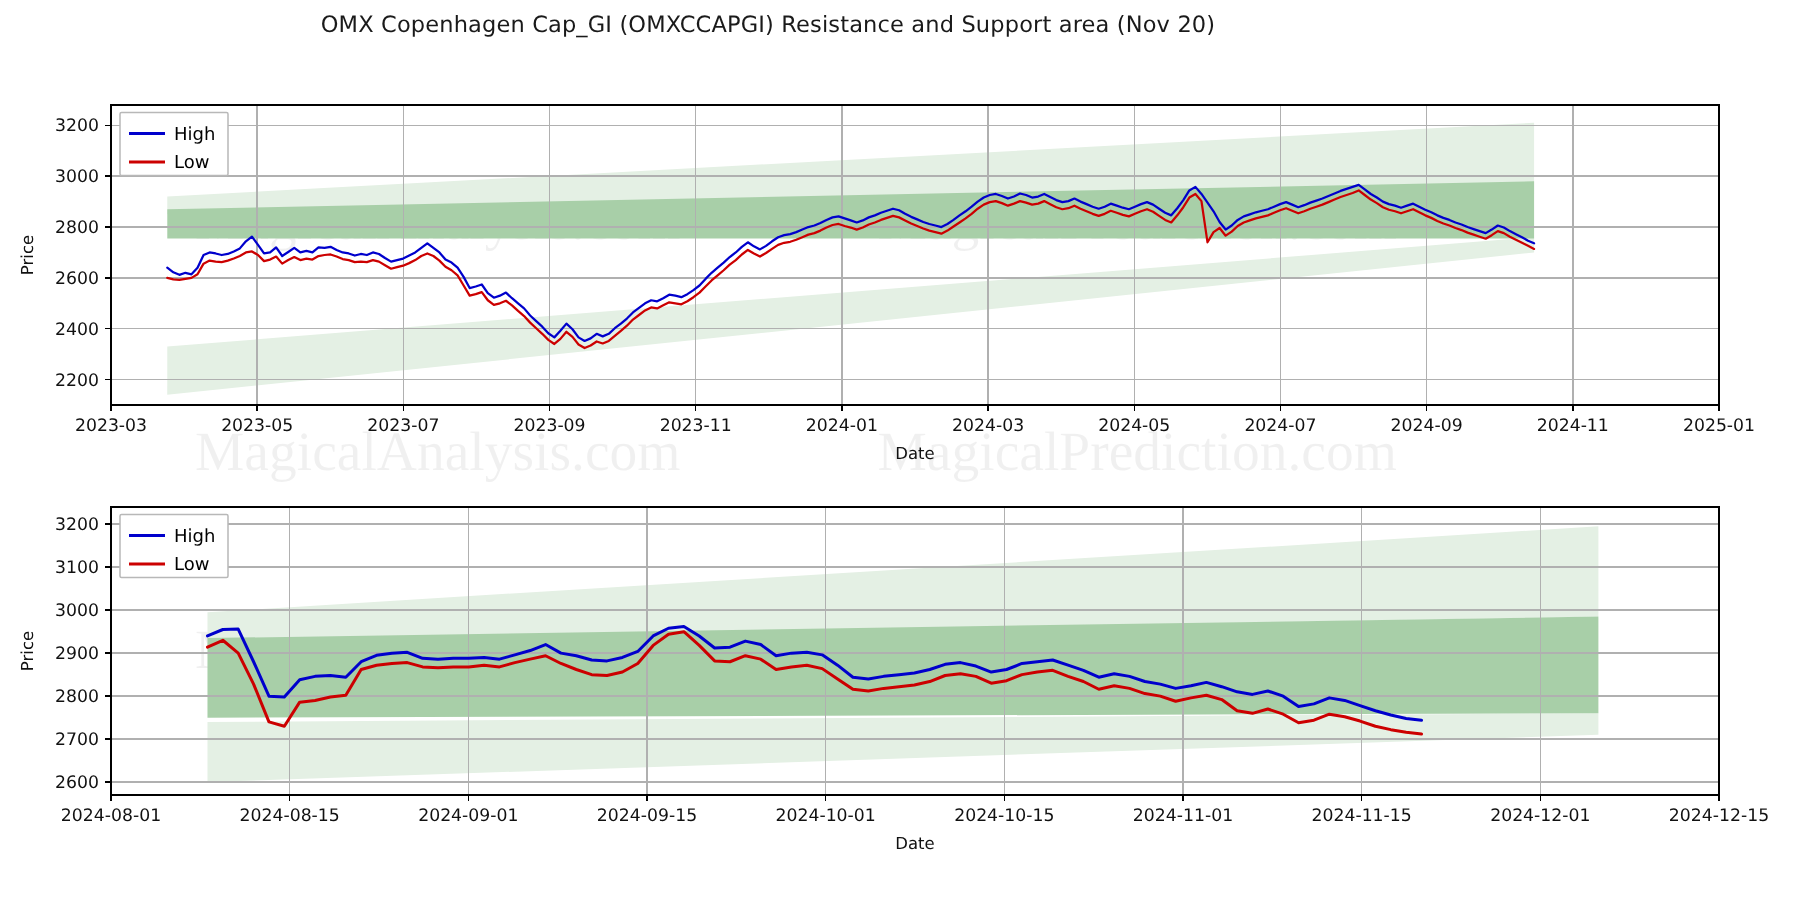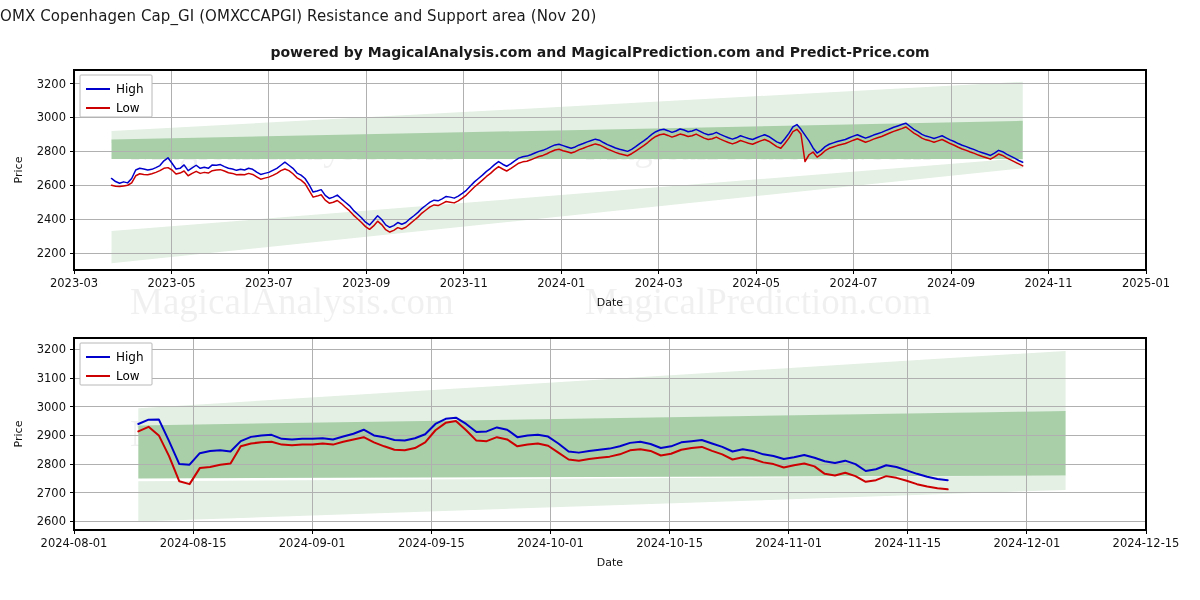--- a/index.html
+++ b/index.html
@@ -4,21 +4,21 @@
 <style>
   html,body{margin:0;padding:0;}
   body{
     width:1200px;height:600px;background:#ffffff;
     font-family:"DejaVu Sans","Liberation Sans",sans-serif;
     color:#000;overflow:hidden;position:relative;
   }
   .page{position:relative;width:1200px;height:600px;}
 
   .title{
-    position:absolute;left:0;top:7px;width:1024px;text-align:left;
+    position:absolute;left:0;top:7px;width:1024px;text-align:center;
     font-size:15px;color:#1a1a1a;letter-spacing:0.1px;
   }
   .subtitle{
     position:absolute;left:0;top:44px;width:1200px;text-align:center;
     font-size:14px;font-weight:bold;color:#1a1a1a;
   }
 
   .panel{position:absolute;}
   .plotsvg{display:block;}
 
@@ -38,21 +38,20 @@
     white-space:nowrap;pointer-events:none;
     font-family:Liberation Serif, serif;
   }
 </style>
 </head>
 <body>
 
 <div class="page">
 
   <div class="title">OMX Copenhagen Cap_GI (OMXCCAPGI) Resistance and Support area (Nov 20)</div>
-  <div class="subtitle">powered by MagicalAnalysis.com and MagicalPrediction.com and Predict-Price.com</div>
 
   <div id="watermark-layer">
       <div class="wm" style="left: 130px; top: 126px;">MagicalAnalysis.com</div>
       <div class="wm" style="left: 585px; top: 126px;">MagicalPrediction.com</div>
       <div class="wm" style="left: 130px; top: 280px;">MagicalAnalysis.com</div>
       <div class="wm" style="left: 585px; top: 280px;">MagicalPrediction.com</div>
       <div class="wm" style="left: 130px; top: 412px;">MagicalAnalysis.com</div>
       <div class="wm" style="left: 585px; top: 412px;">MagicalPrediction.com</div>
     </div>
 

